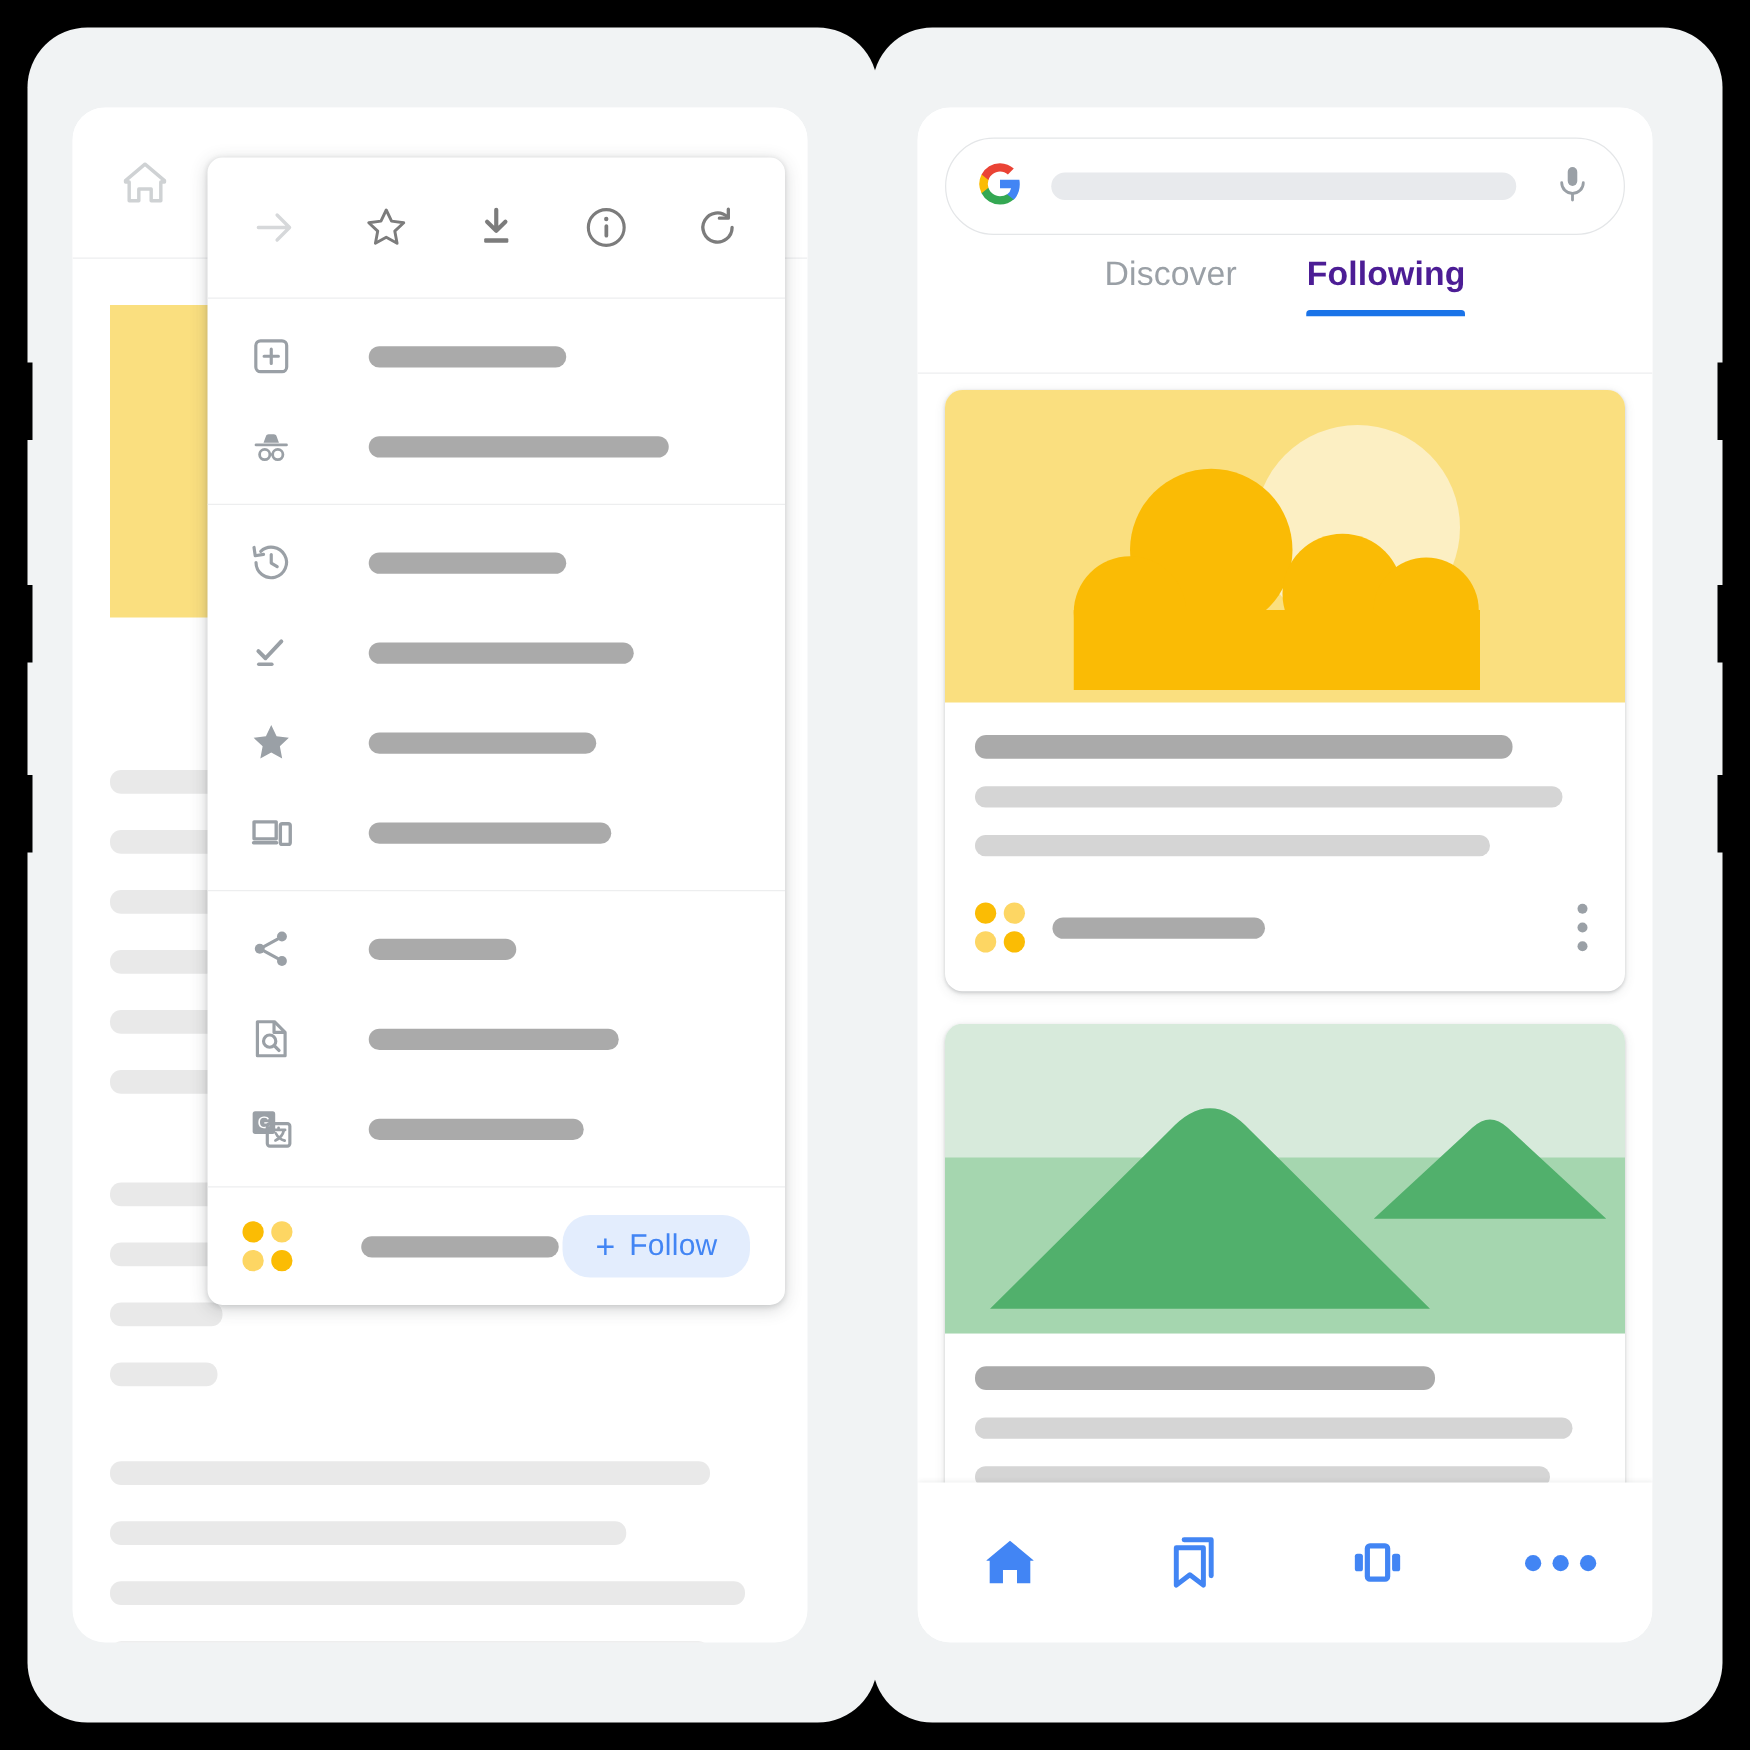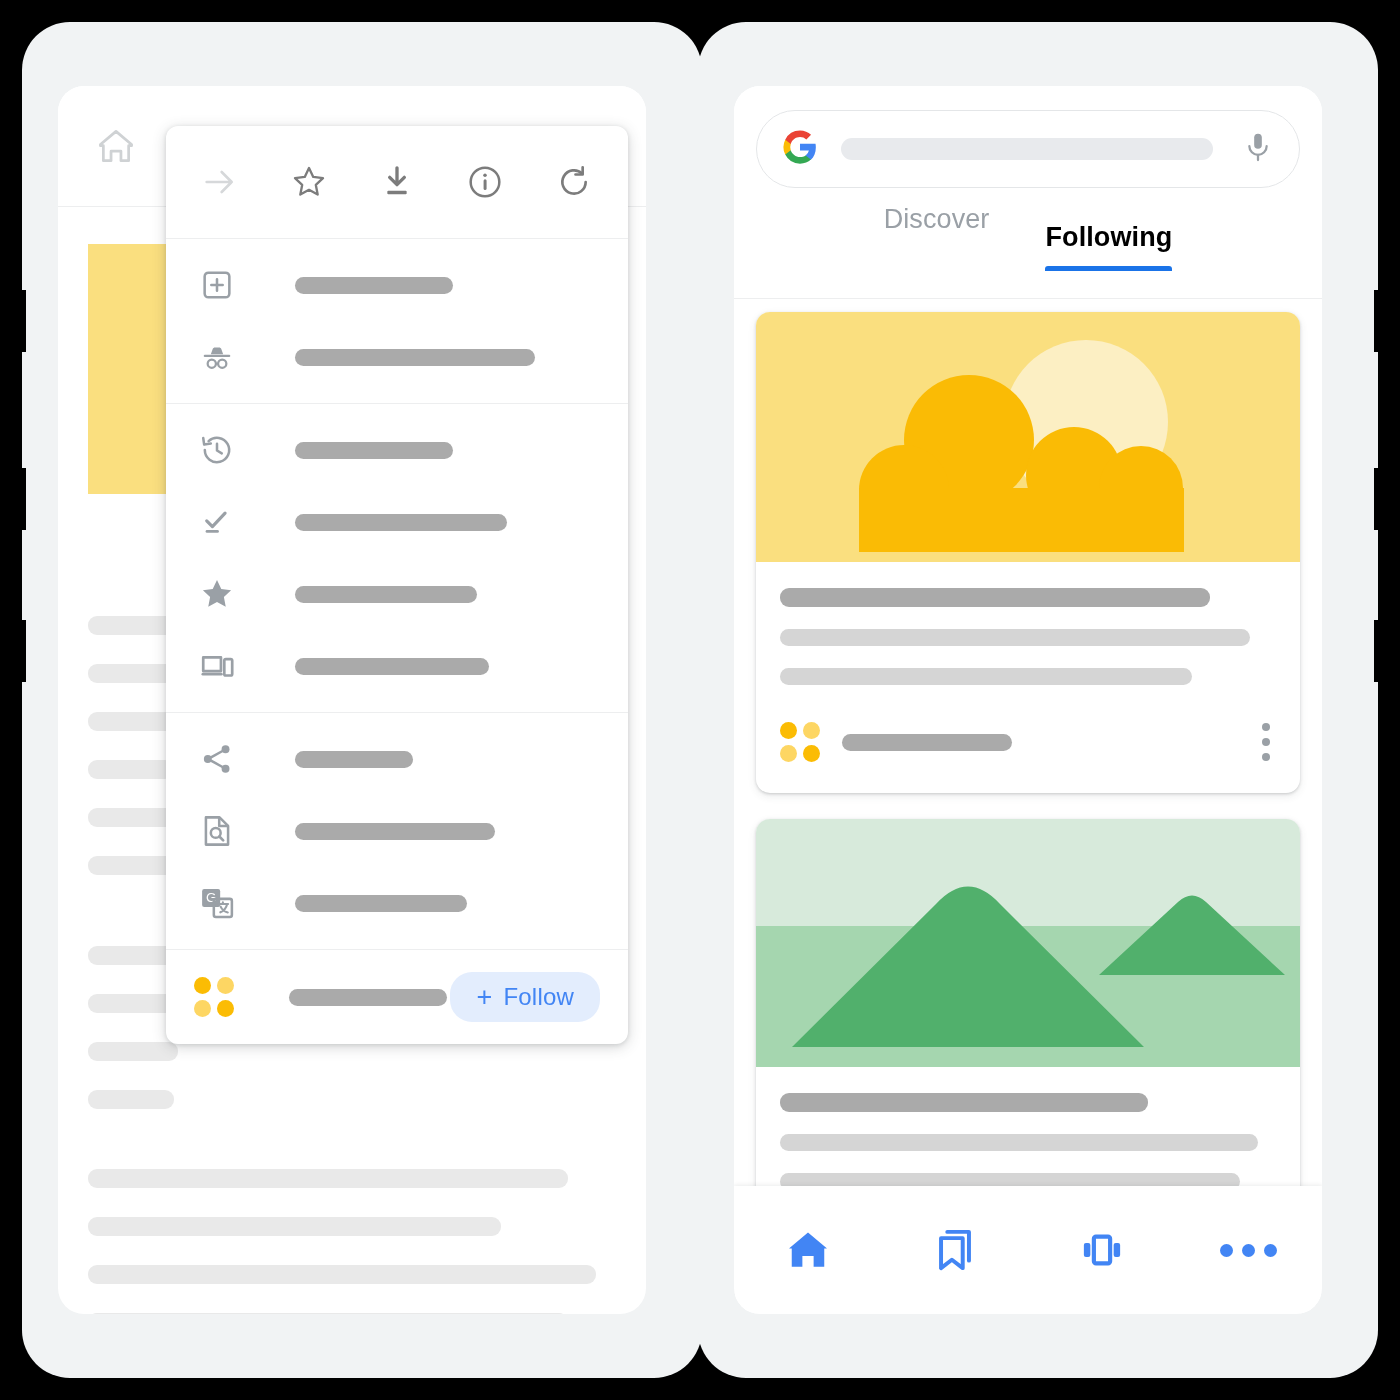--- a/index.html
+++ b/index.html
@@ -204,21 +204,21 @@
     gap: 56px;
   }
   .tab {
     font-size: 27px;
     color: #9AA0A6;
     padding-bottom: 18px;
     cursor: pointer;
     position: relative;
     letter-spacing: .1px;
   }
-  .tab.active { color: #000000; font-weight: bold; margin-top: 18px; }
+  .tab.active { color: #4c1d95; font-weight: bold; }
   .tab.active::after {
     content: "";
     position: absolute;
     left: 0; right: 0; bottom: 0;
     height: 5px;
     border-radius: 3px 3px 0 0;
     background: #1A73E8;
   }
 
   .feed {

